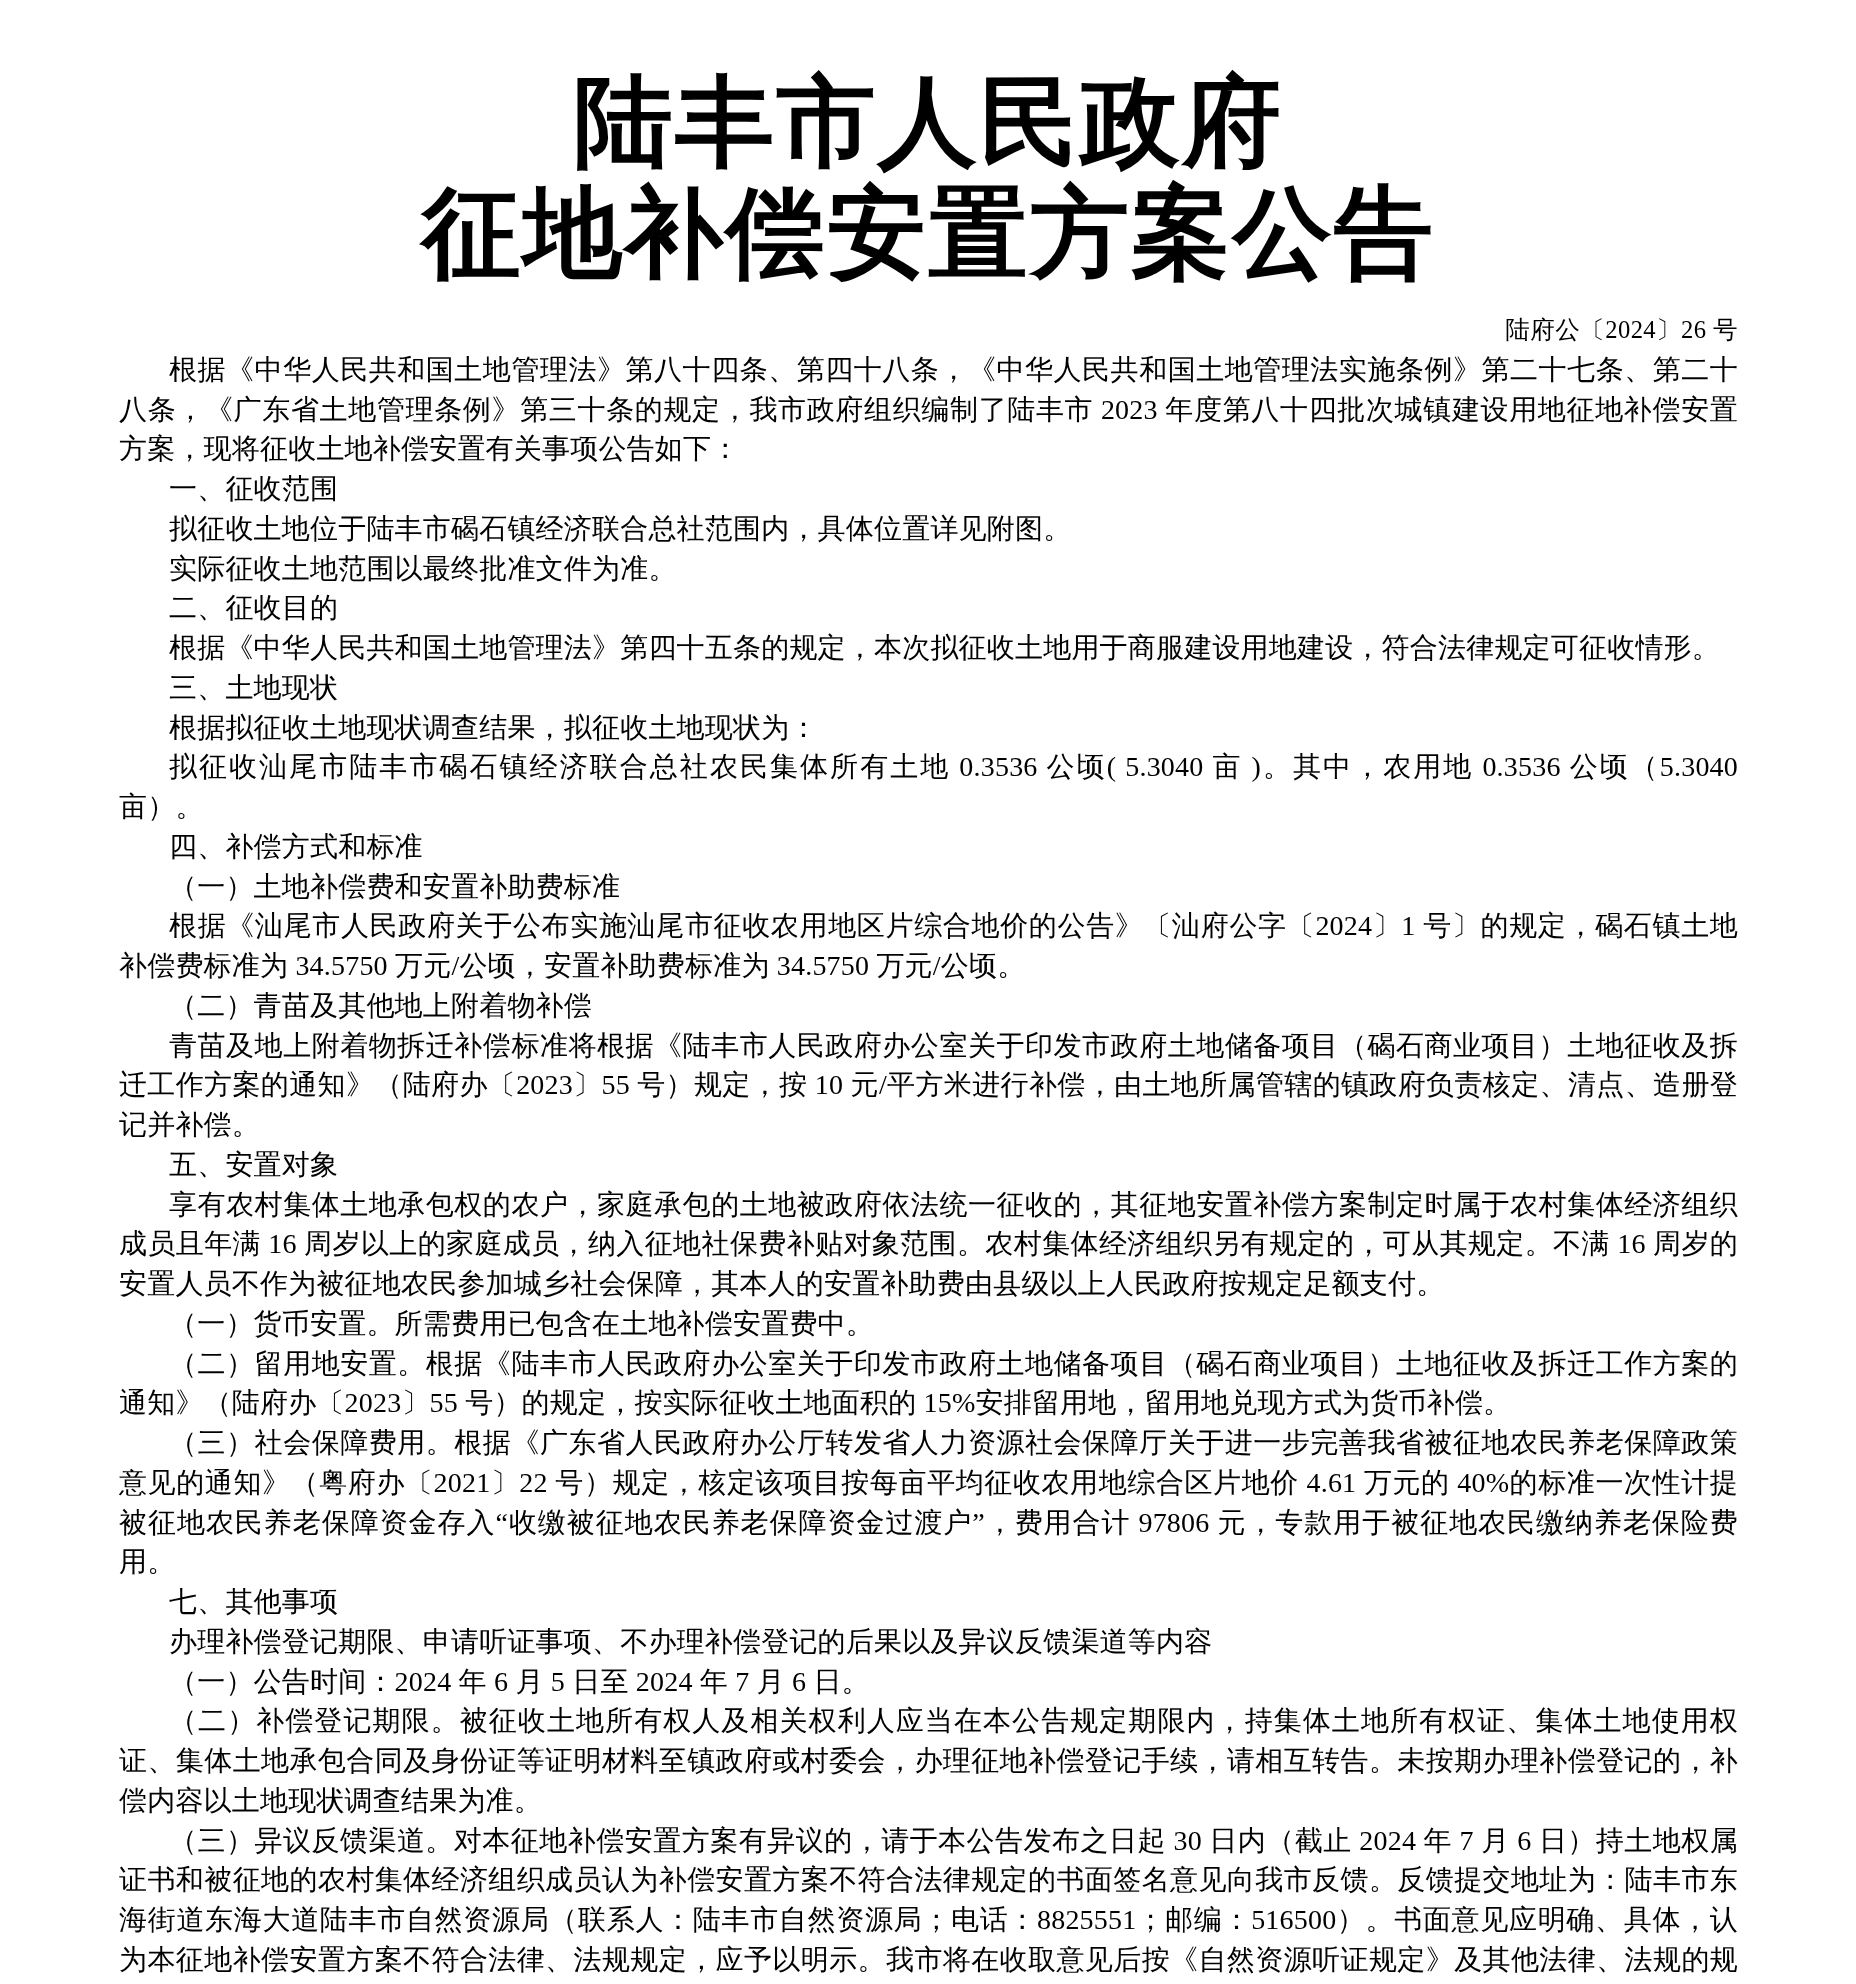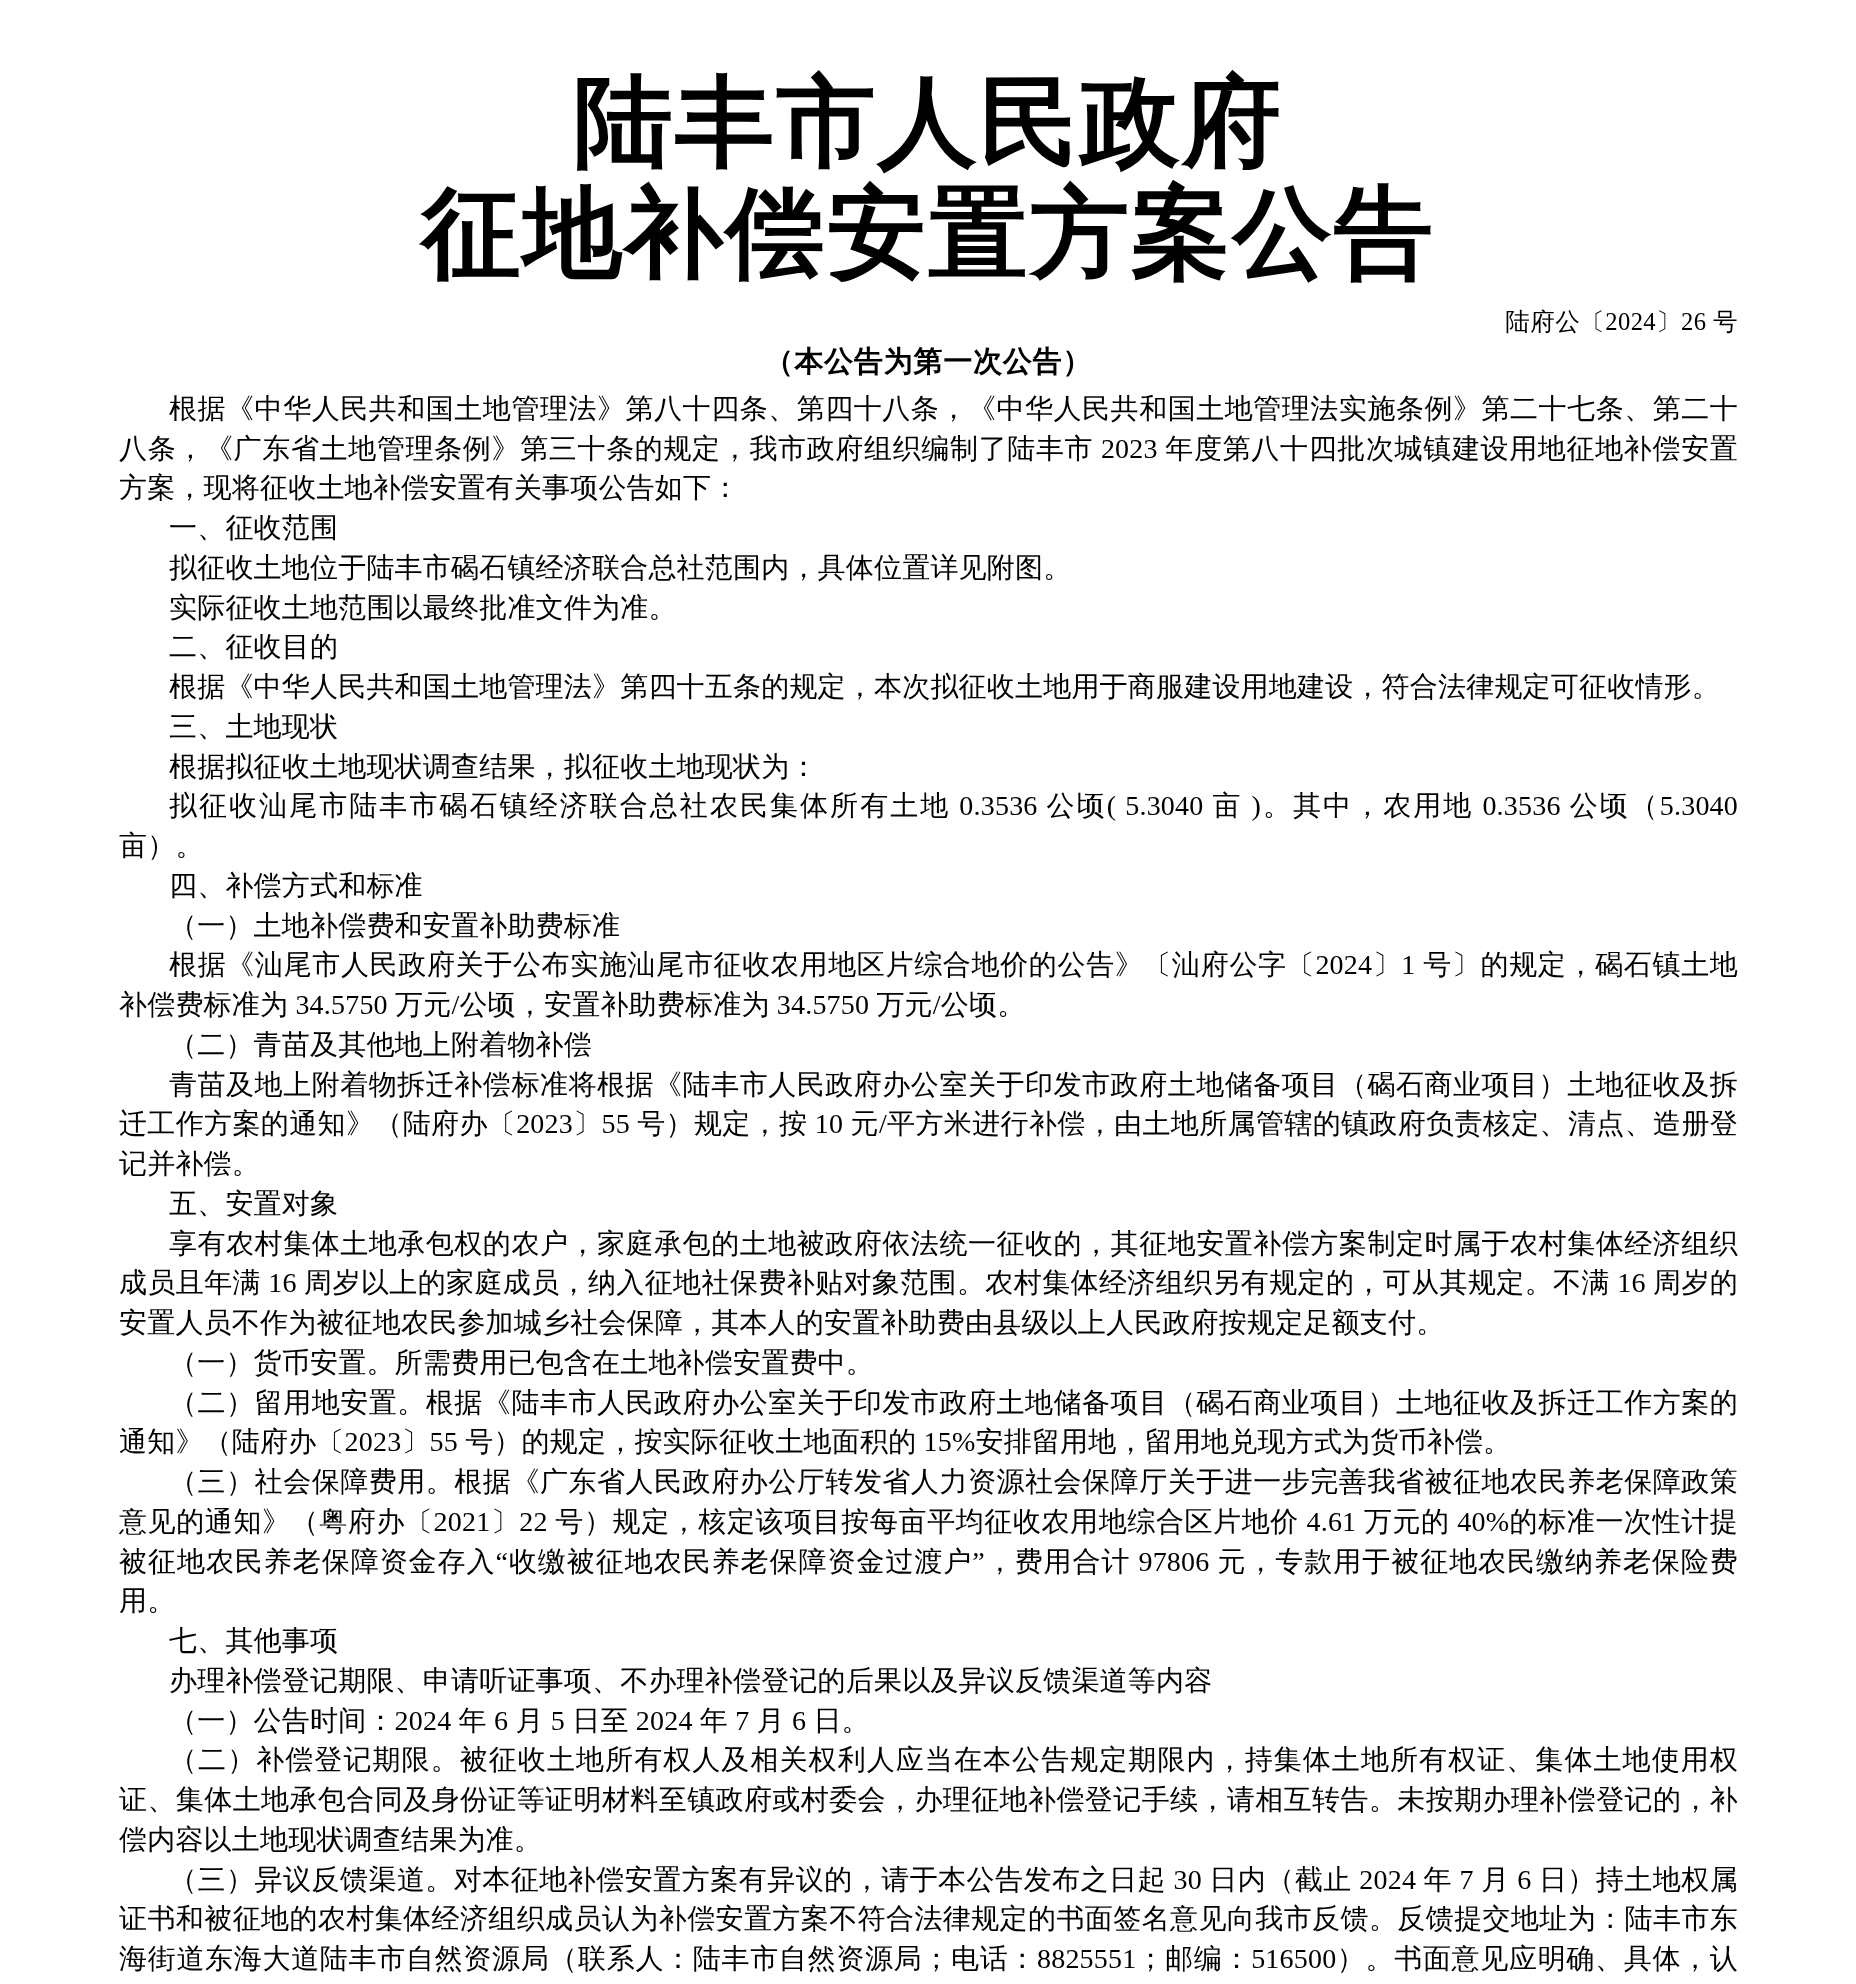--- a/index.html
+++ b/index.html
@@ -33,21 +33,21 @@
   }
   .title-line1 {
     font-size: 99px;
   }
   .title-line2 {
     font-size: 99px;
   }
   .doc-number {
     text-align: right;
     font-size: 24.6px;
-    margin-top: 16px;
+    margin-top: 24px;
     margin-bottom: 4px;
     letter-spacing: 0.4px;
   }
   .subtitle {
     text-align: center;
     font-size: 29px;
     font-weight: bold;
     margin: 3.2px 0 7.1px 0;
     letter-spacing: 0.8px;
   }
@@ -94,21 +94,20 @@
 
 <div class="page">
 
   <div class="title-block">
     <div class="title-line title-line1">陆丰市人民政府</div>
     <div class="title-line title-line2">征地补偿安置方案公告</div>
   </div>
 
   <div class="doc-number">陆府公〔2024〕26 号</div>
 
-  <div class="subtitle">（本公告为第一次公告）</div>
 
   <div class="body-text">
     <p class="indent">根据《中华人民共和国土地管理法》第八十四条、第四十八条，《中华人民共和国土地管理法实施条例》第二十七条、第二十八条，《广东省土地管理条例》第三十条的规定，我市政府组织编制了陆丰市 2023 年度第八十四批次城镇建设用地征地补偿安置方案，现将征收土地补偿安置有关事项公告如下：</p>
     <p class="section-head">一、征收范围</p>
     <p class="indent">拟征收土地位于陆丰市碣石镇经济联合总社范围内，具体位置详见附图。</p>
     <p class="indent">实际征收土地范围以最终批准文件为准。</p>
     <p class="section-head">二、征收目的</p>
     <p class="indent">根据《中华人民共和国土地管理法》第四十五条的规定，本次拟征收土地用于商服建设用地建设，符合法律规定可征收情形。</p>
     <p class="section-head">三、土地现状</p>
     <p class="indent">根据拟征收土地现状调查结果，拟征收土地现状为：</p>

